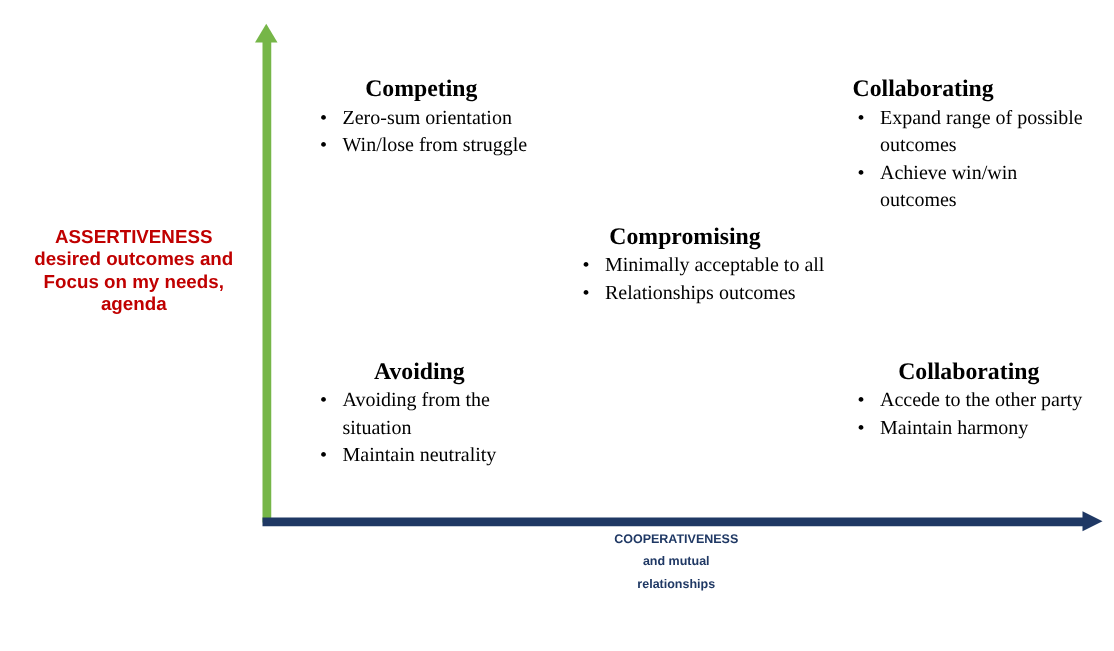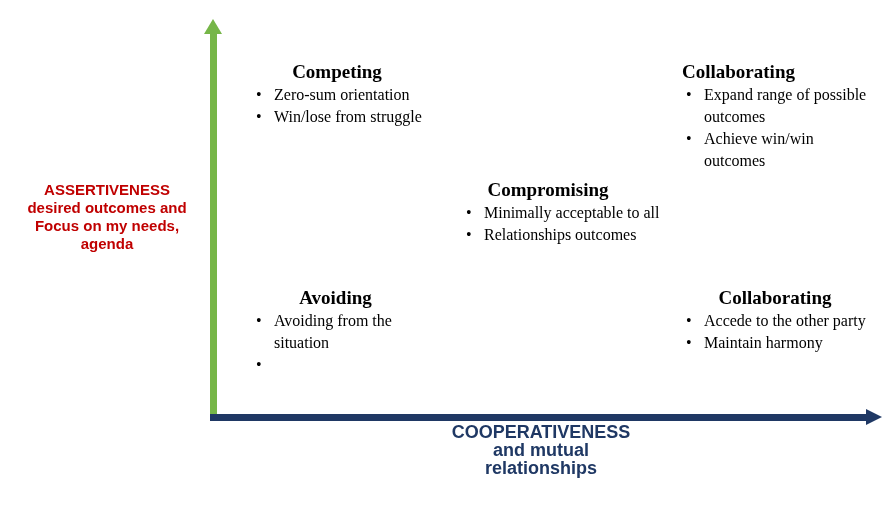--- a/index.html
+++ b/index.html
@@ -67,21 +67,21 @@
     top: 181px;
     width: 206px;
     color: #c00000;
     font-size: 15px;
   }
   #cooperativeness-label {
     left: 400px;
     top: 423px;
     width: 282px;
     color: #1f3864;
-    font-size: 18px;
+    font-size: 10px;
   }
   .axis-label .ln { display: block; }
 
   
   .quad {
     position: absolute;
     font-family: "Liberation Serif", serif;
     color: #000000;
   }
   .quad-title {
@@ -167,21 +167,21 @@
     <ul>
       <li><span class="bullet">•</span><span>Minimally acceptable to all</span></li>
       <li><span class="bullet">•</span><span>Relationships outcomes</span></li>
     </ul>
   </div>
 
   <div class="quad" id="quad-avoiding">
     <div class="quad-title">Avoiding</div>
     <ul>
       <li><span class="bullet">•</span><span>Avoiding from the situation</span></li>
-      <li><span class="bullet">•</span></li>
+      <li><span class="bullet">•</span><span>Maintain neutrality</span></li>
     </ul>
   </div>
 
   <div class="quad" id="quad-accommodating">
     <div class="quad-title">Collaborating</div>
     <ul>
       <li><span class="bullet">•</span><span>Accede to the other party</span></li>
       <li><span class="bullet">•</span><span>Maintain harmony</span></li>
     </ul>
   </div>

